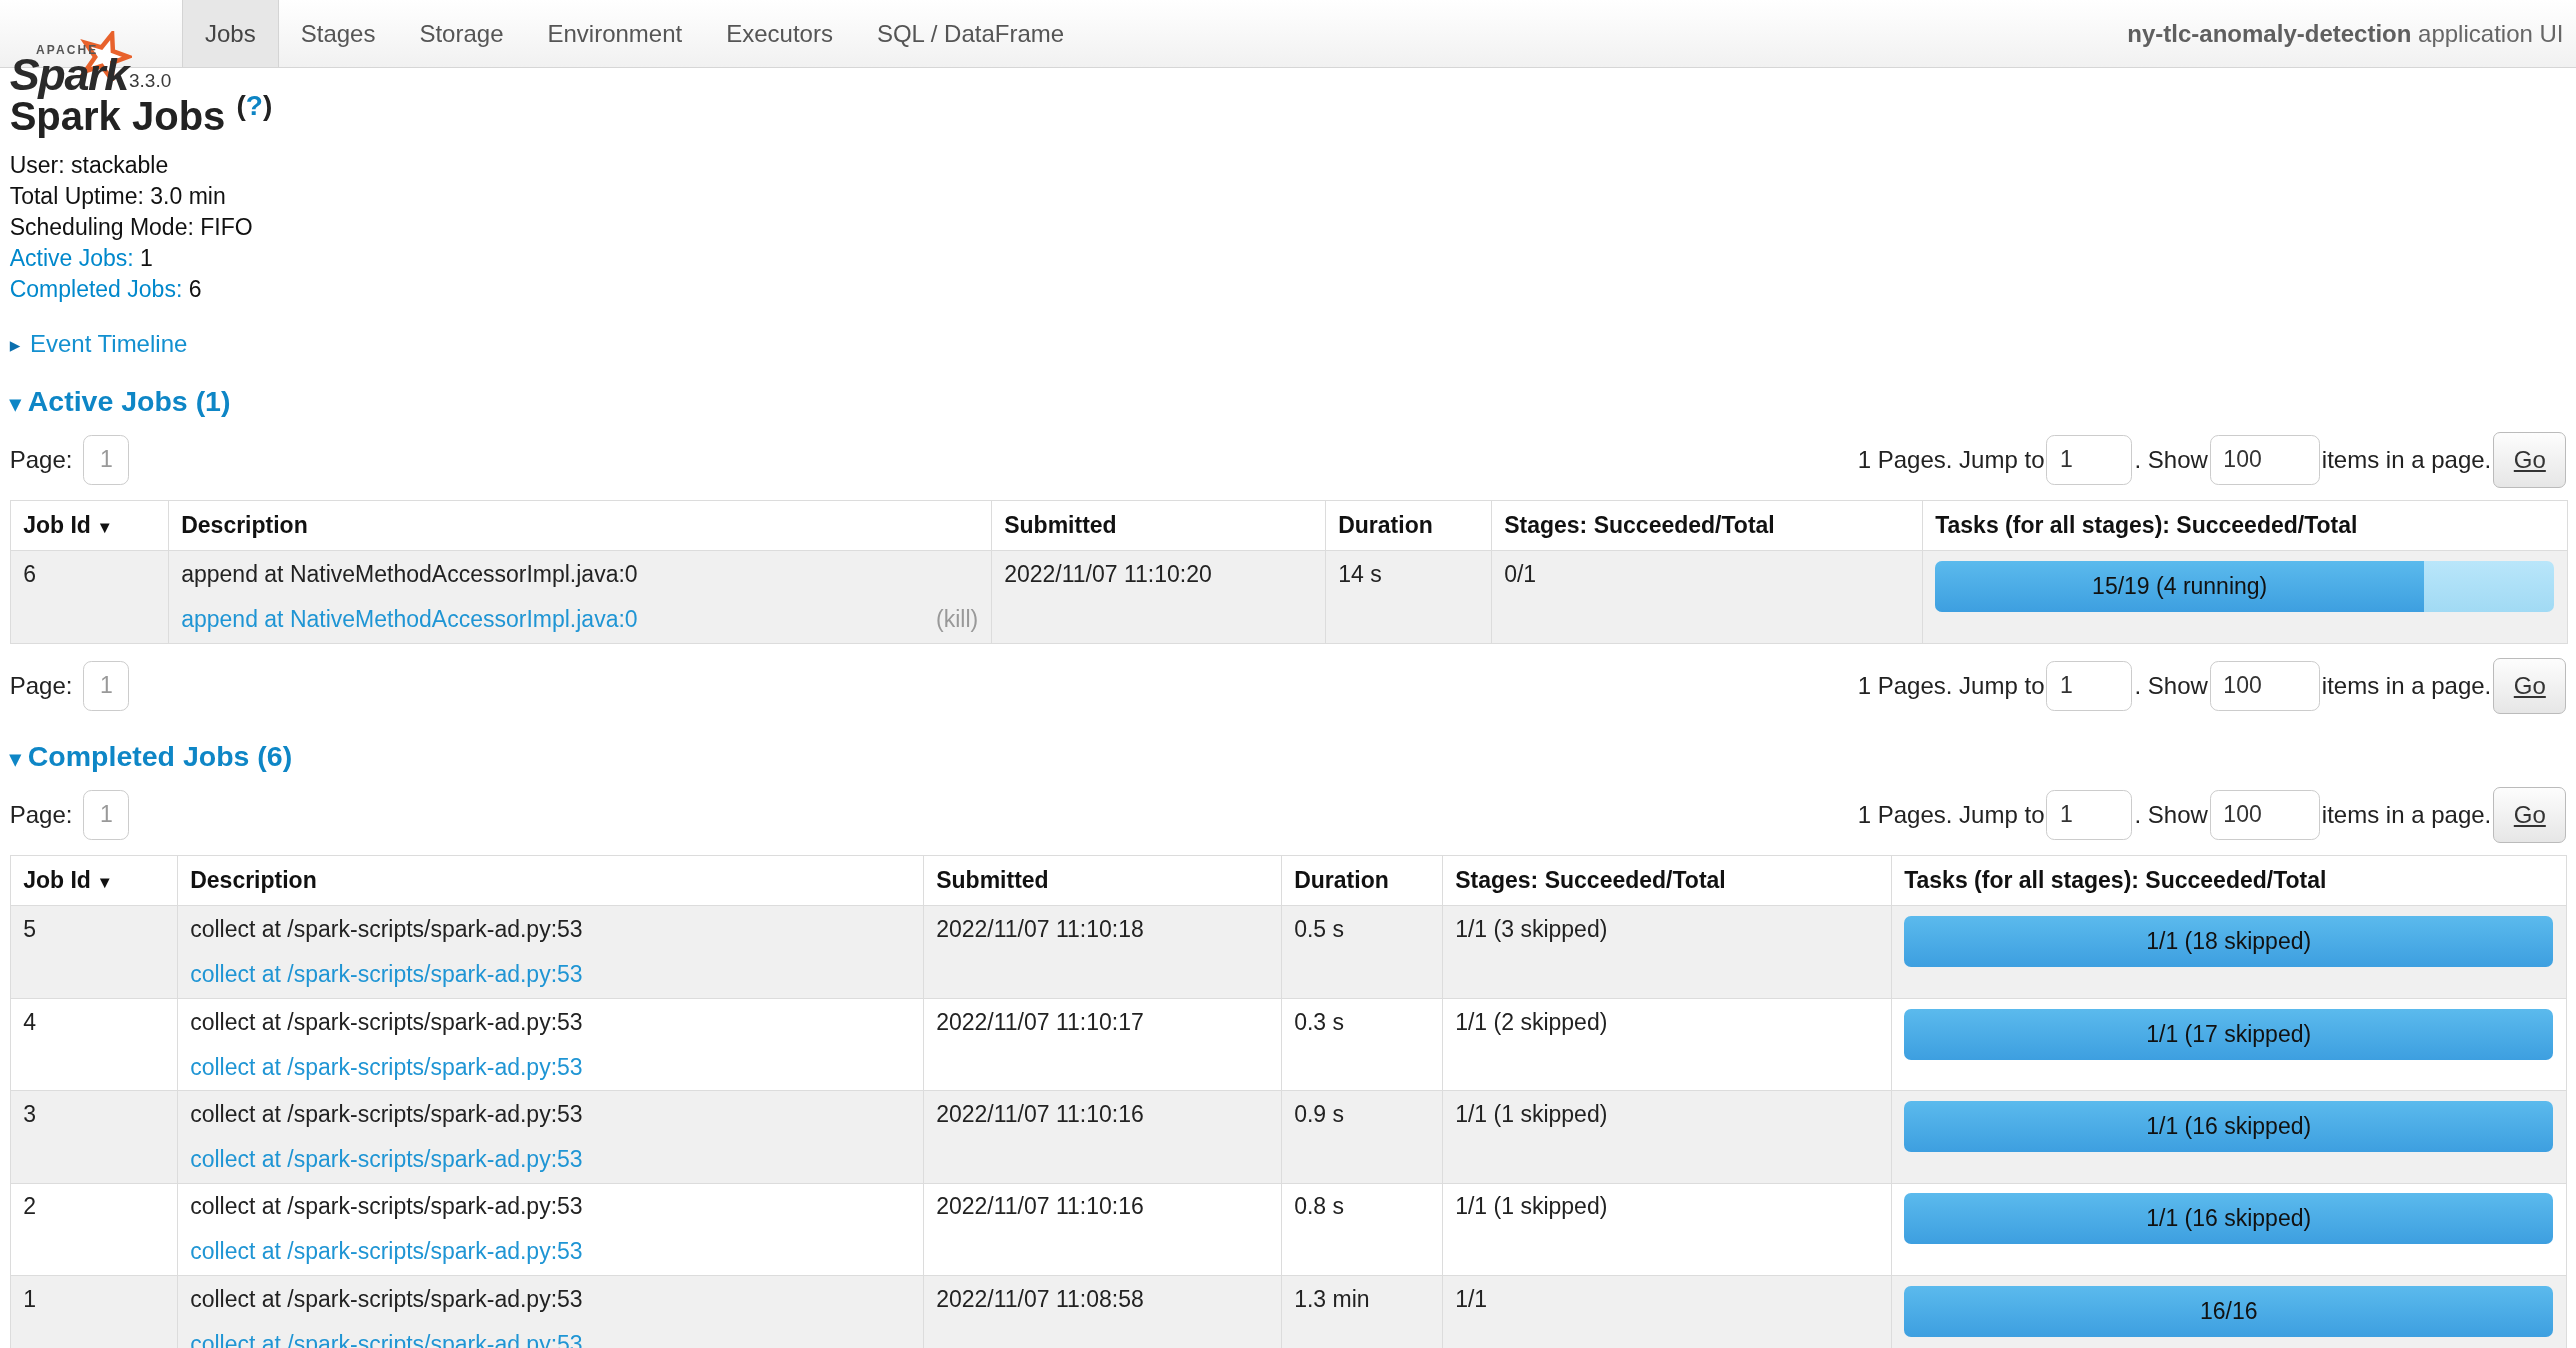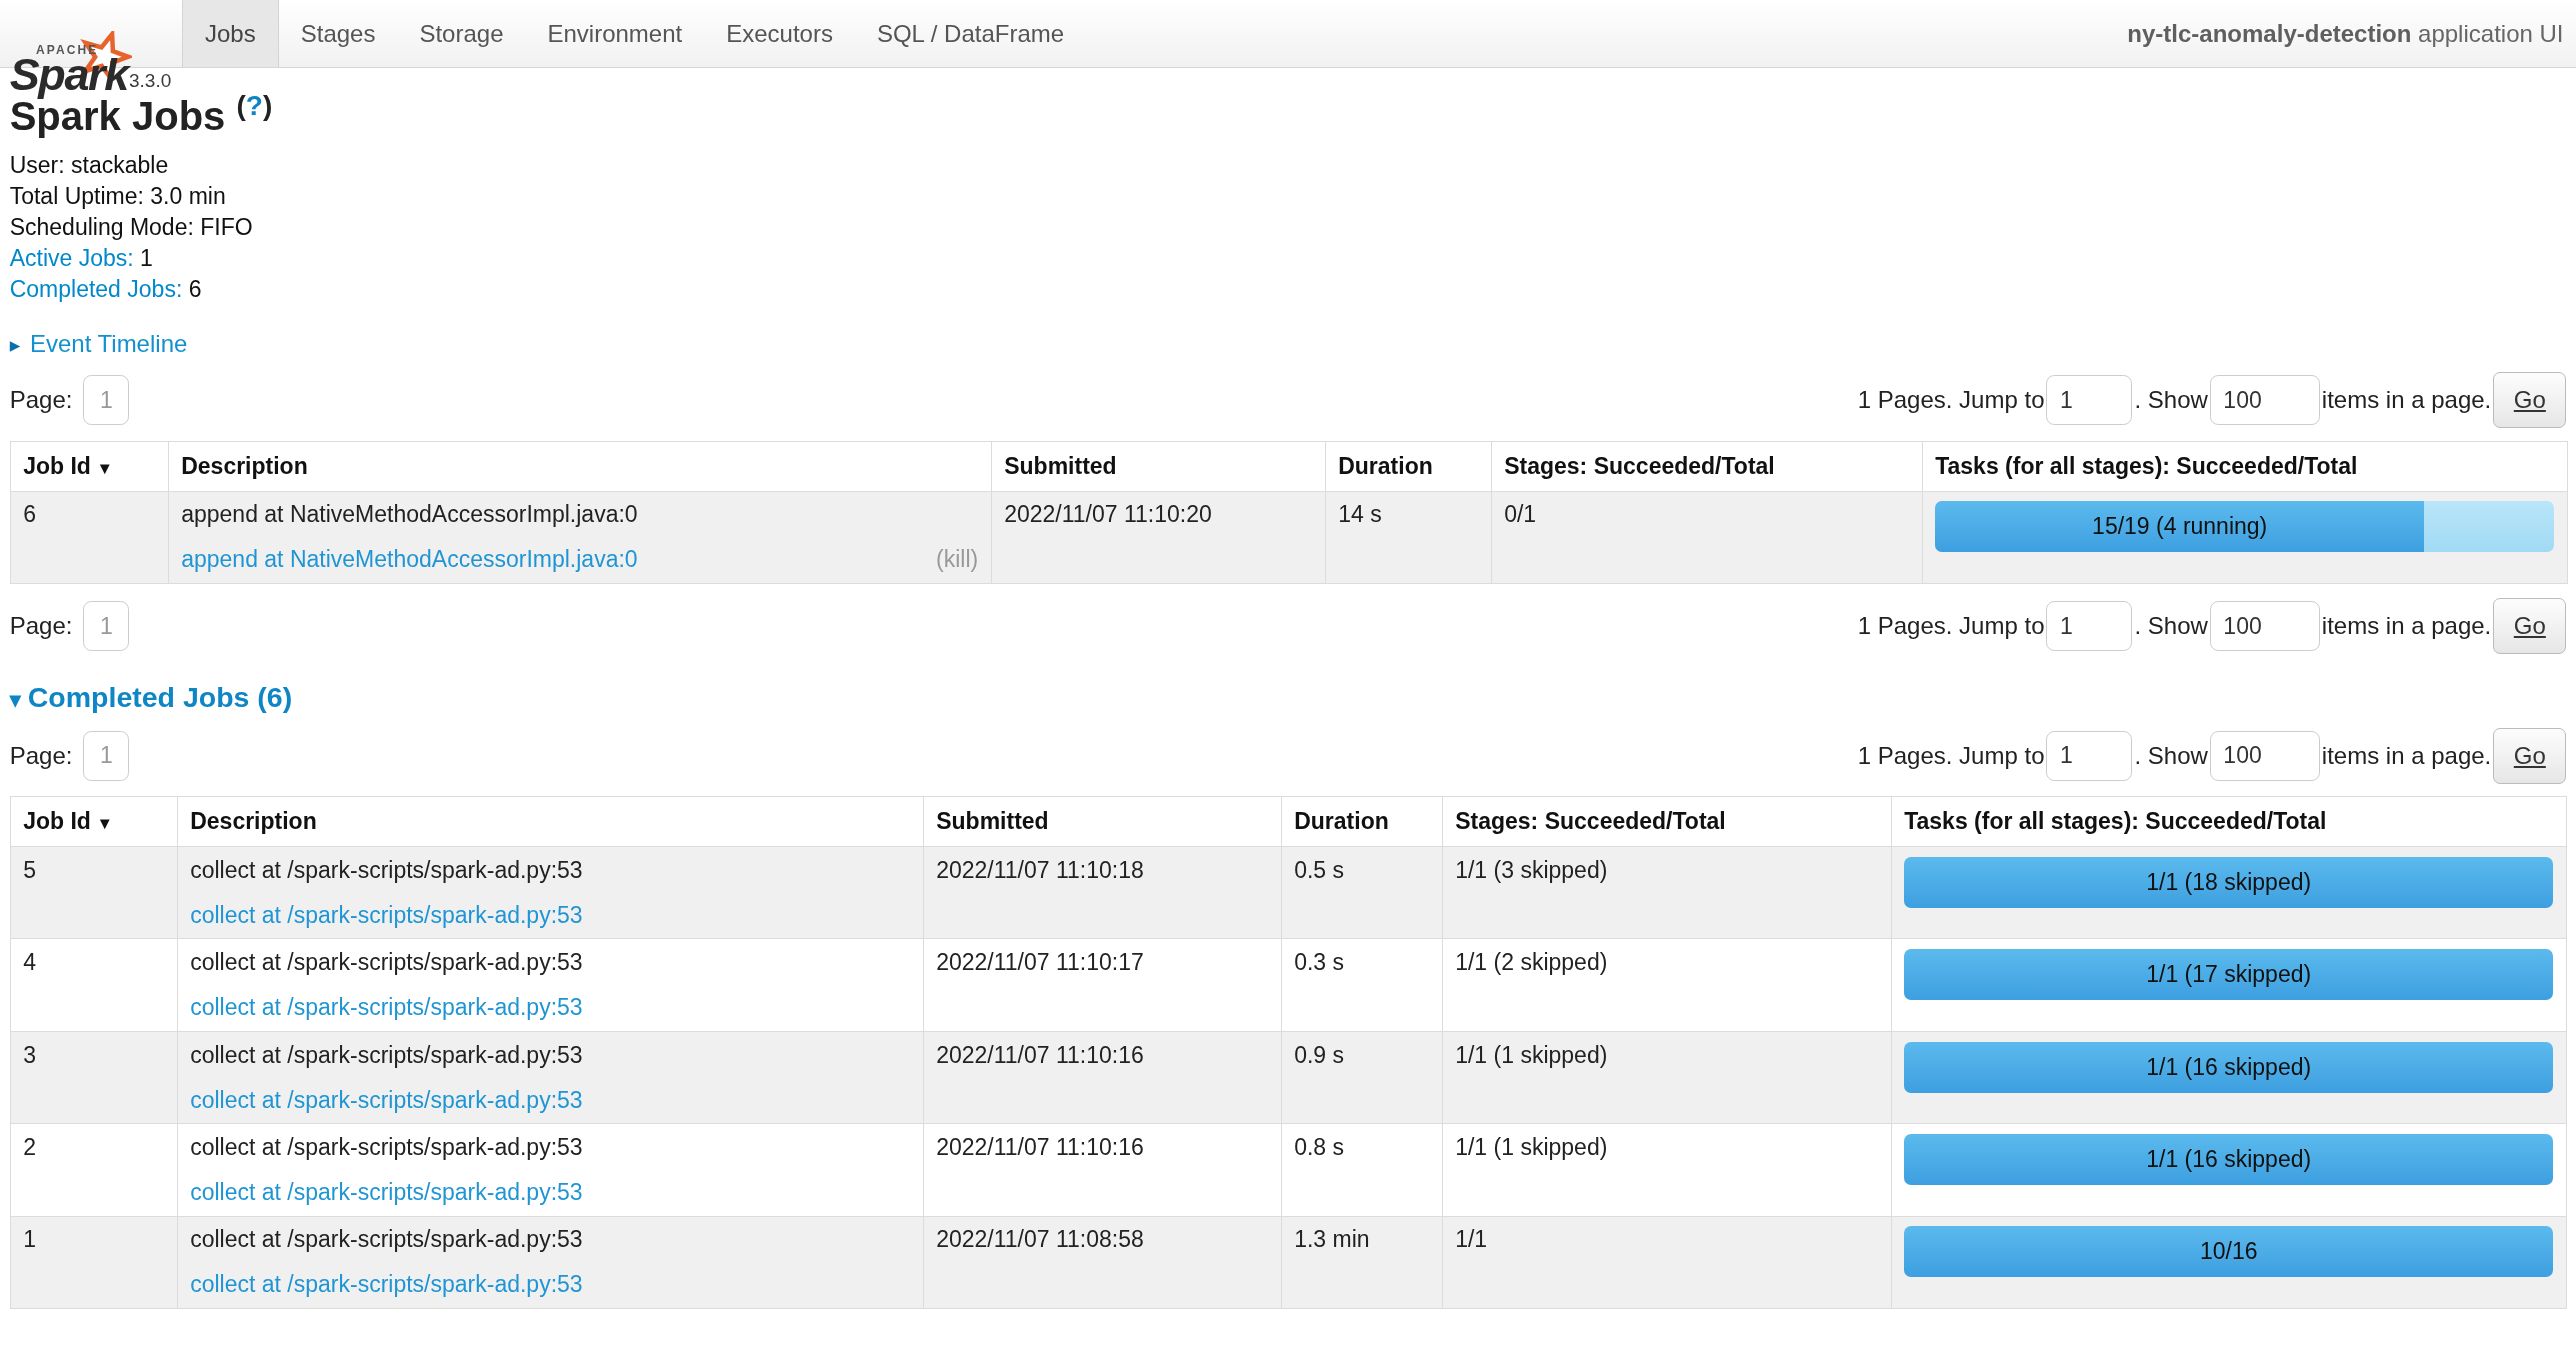--- a/index.html
+++ b/index.html
@@ -230,20 +230,23 @@
     <li><span class="lbl">Total Uptime:</span> <span class="val">3.0 min</span></li>
     <li><span class="lbl">Scheduling Mode:</span> <span class="val">FIFO</span></li>
     <li><span class="lbl link">Active Jobs:</span> <span class="val">1</span></li>
     <li><span class="lbl link">Completed Jobs:</span> <span class="val">6</span></li>
   </ul>
 
   <div class="event-timeline">
     <span class="tri">▸</span><span>Event Timeline</span>
   </div>
 
+  <h4 class="section">
+    <span class="tri">▾</span><span>Active Jobs (1)</span>
+  </h4>
 
   <div class="page-row">
     <div class="left">
       <span>Page:</span>
       <input class="pg-input" value="1" style="">
     </div>
     <div class="right">
       <span>1 Pages. Jump to</span>
       <input class="jump-input" value="1" style="">
       <span>. Show</span>
@@ -423,21 +426,21 @@
         <td>
           <div class="desc-line">collect at /spark-scripts/spark-ad.py:53</div>
           <div class="desc-link-line"><a>collect at /spark-scripts/spark-ad.py:53</a></div>
         </td>
         <td>2022/11/07 11:08:58</td>
         <td>1.3 min</td>
         <td>1/1</td>
         <td>
           <div class="progress">
             <div class="bar" style="width: 100%;">
-                <span>10/16</span>
+                <span>16/16</span>
               </div>
           </div>
         </td>
       </tr>
 
     </tbody>
   </table>
 
 </div>
 

